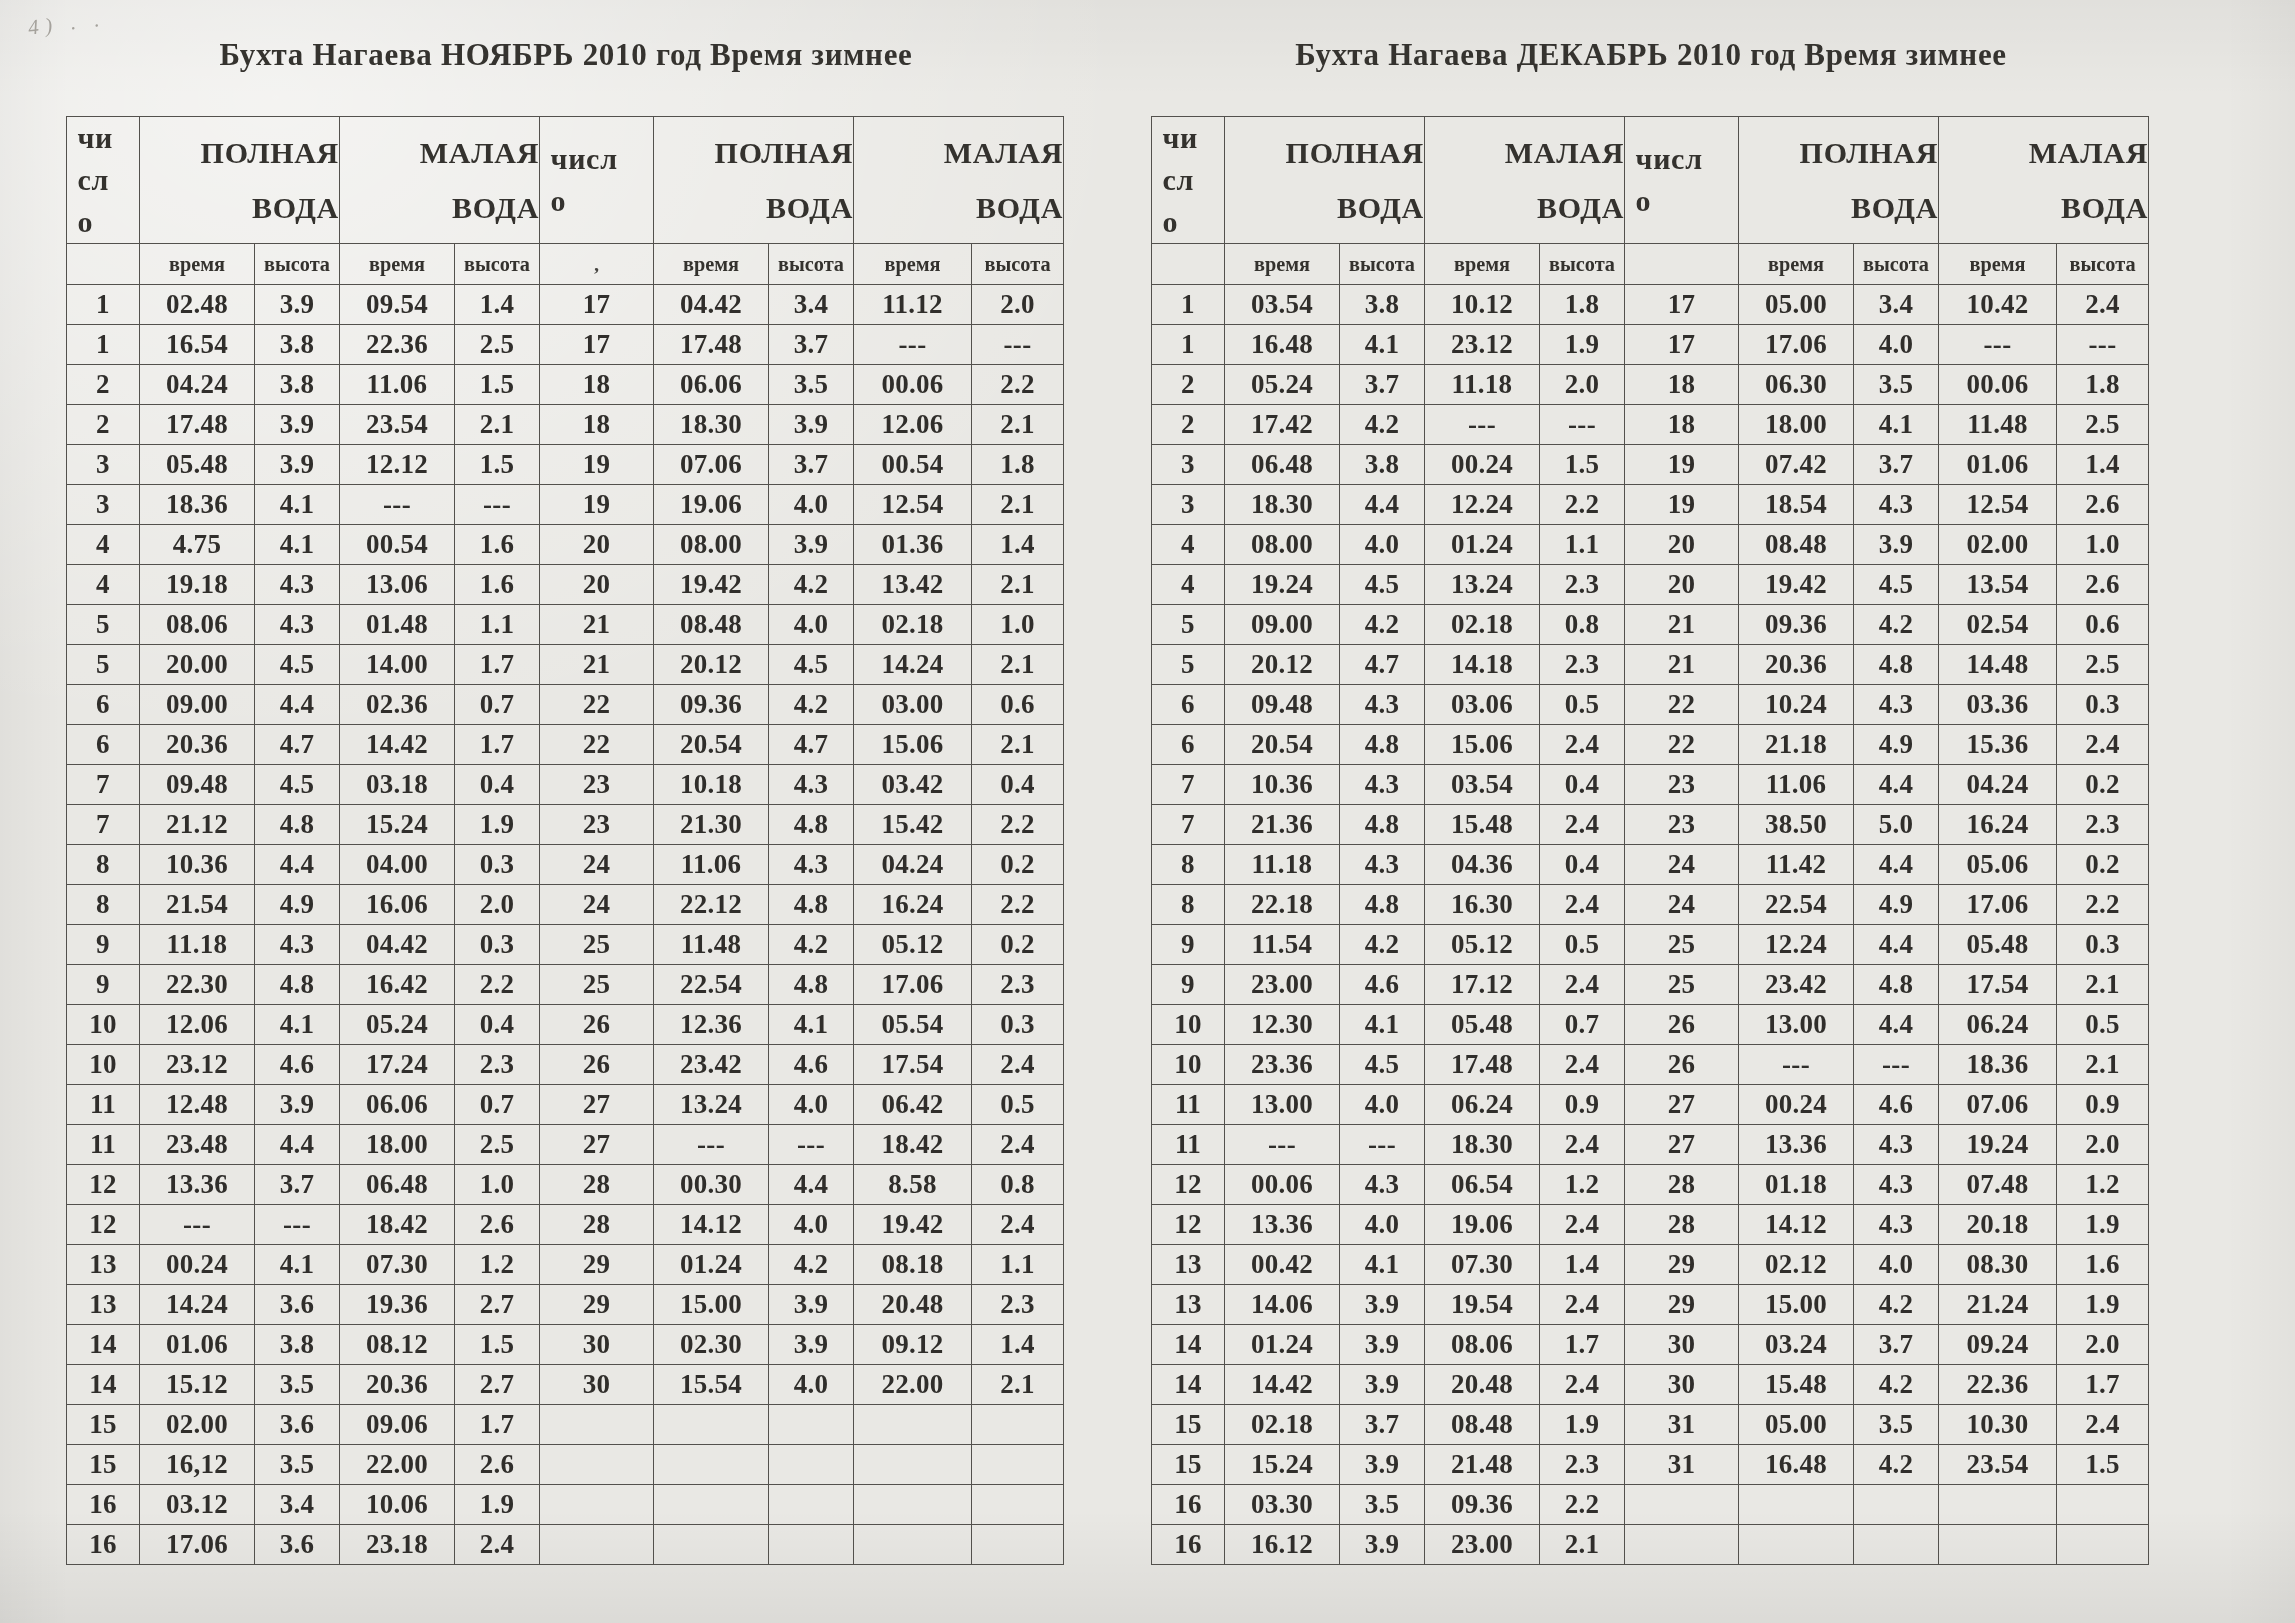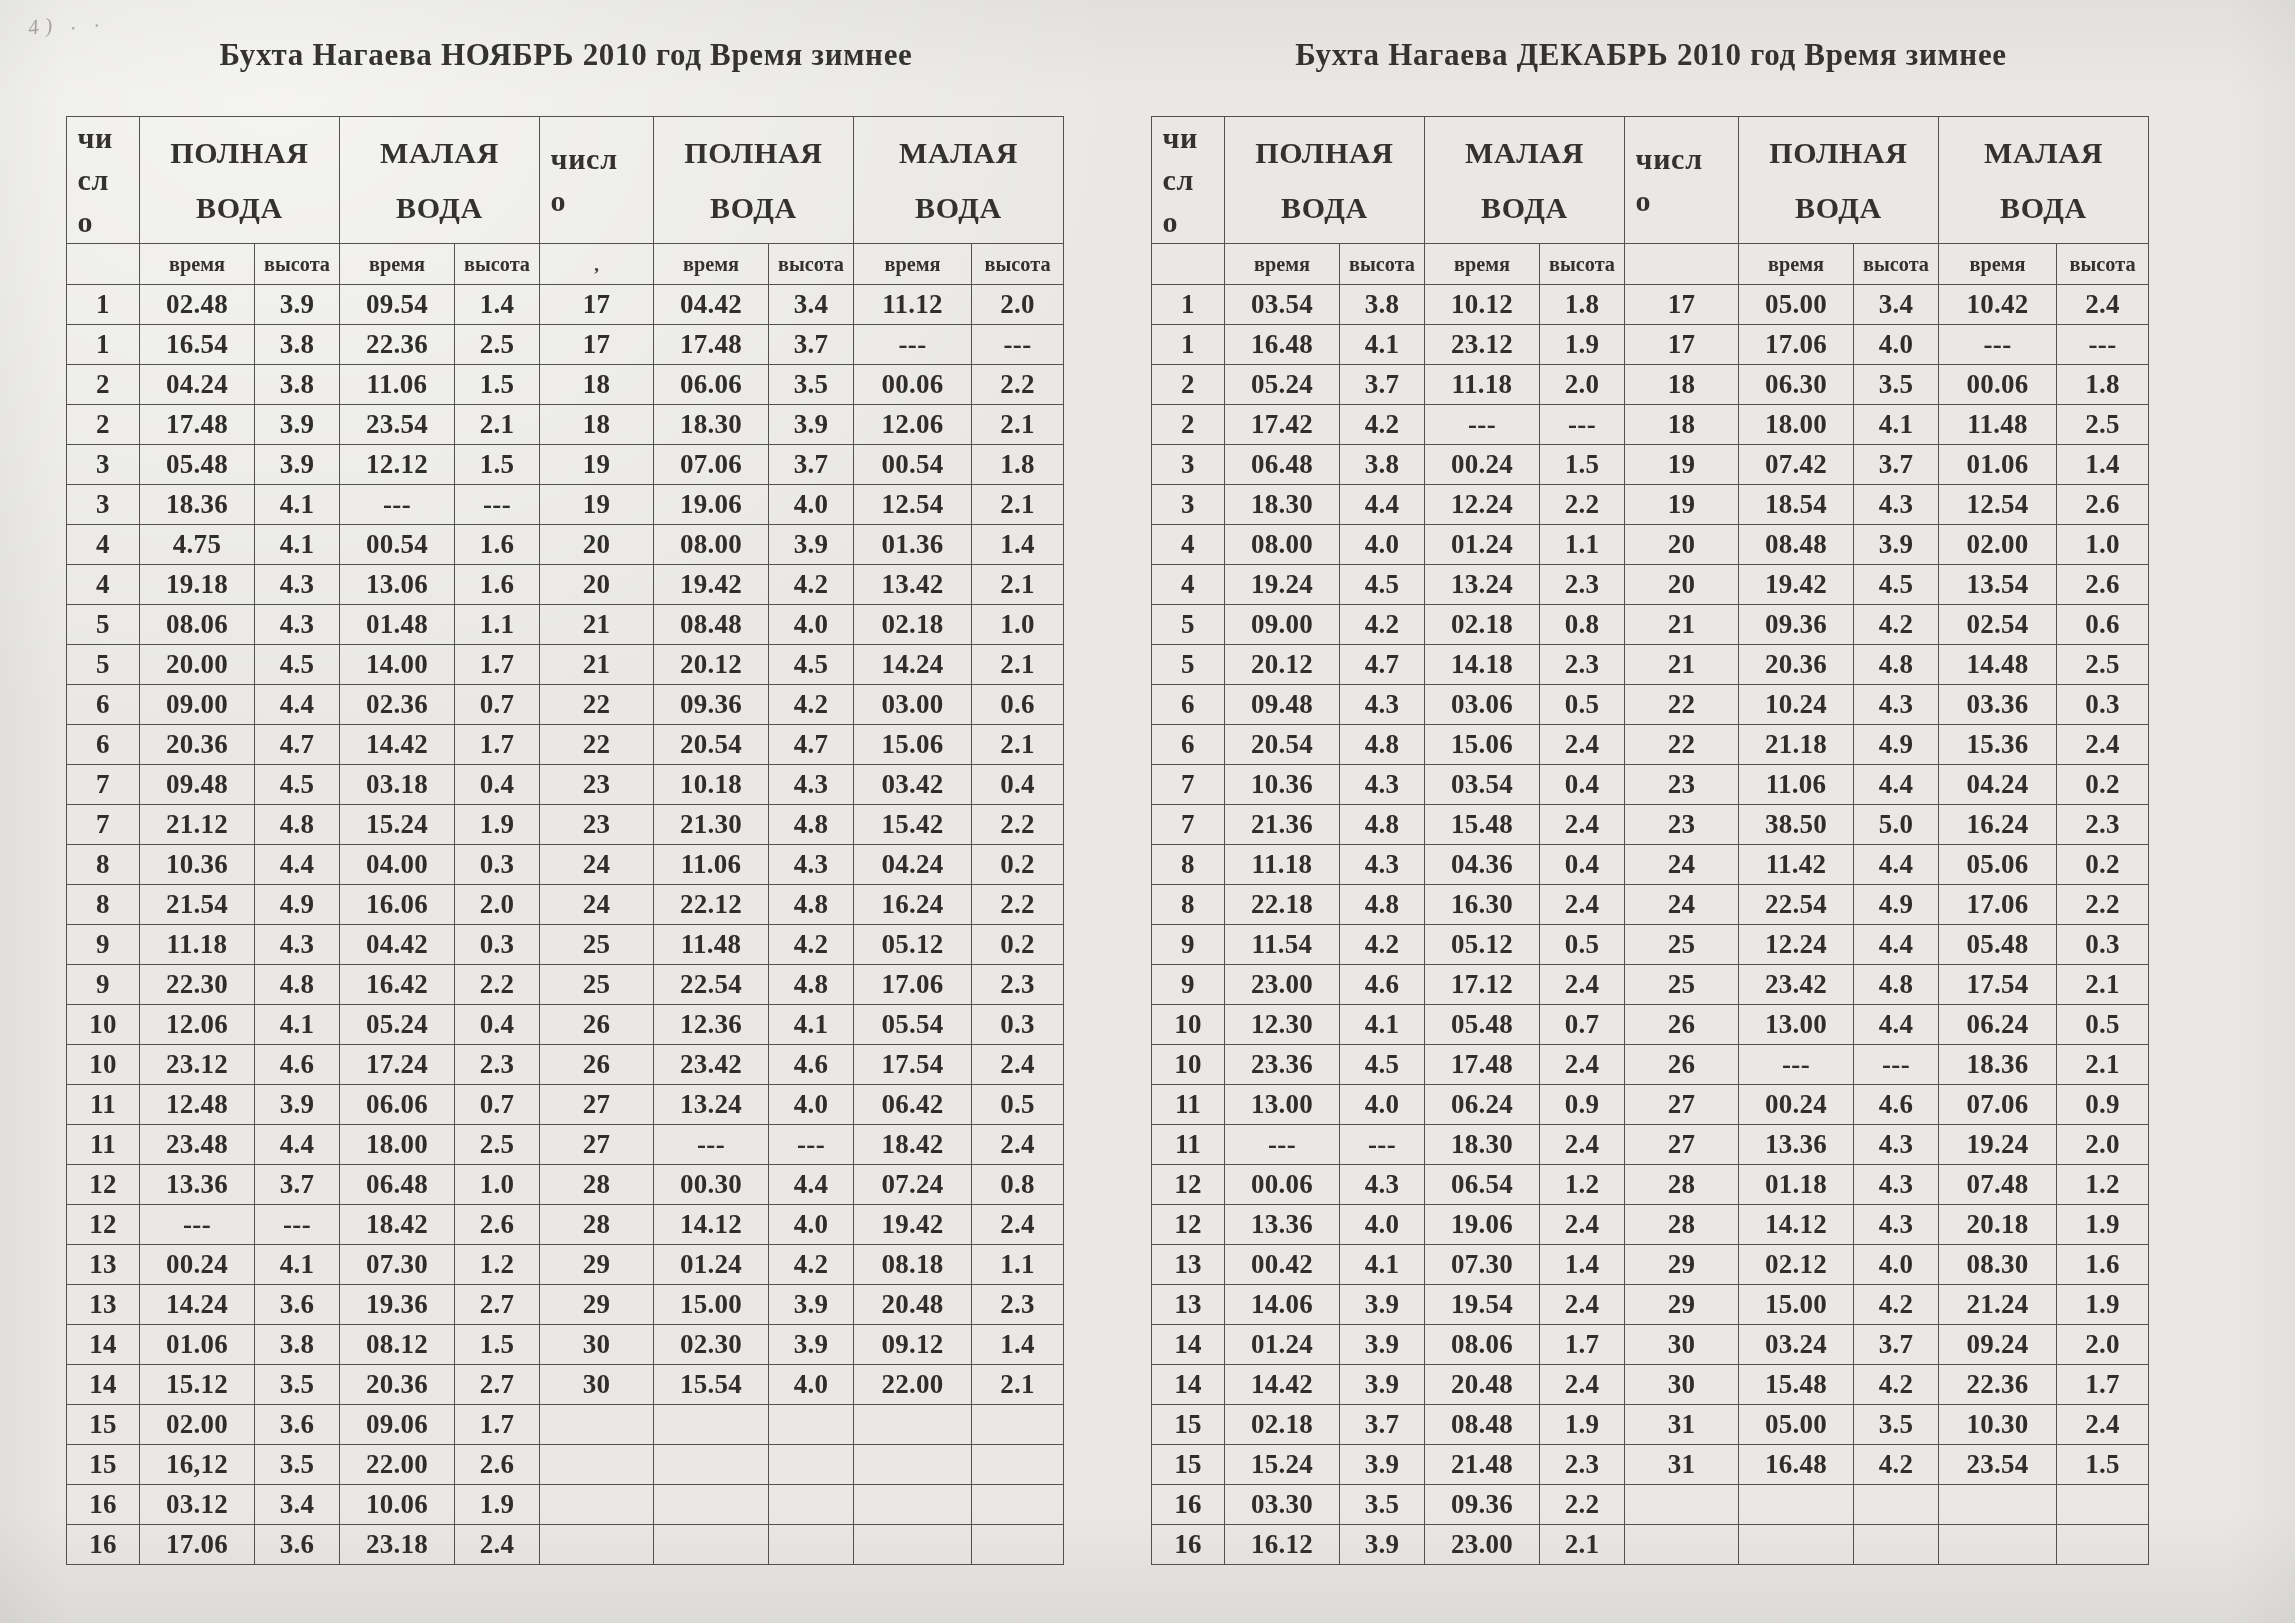--- a/index.html
+++ b/index.html
@@ -51,21 +51,21 @@
     border: 1.3px solid #53514d;
     padding: 0;
     overflow: hidden;
   }
   .tide-table thead tr.hrow { height: 115px; }
   .tide-table thead tr.srow { height: 41px; margin-left: 11px; }
   .tide-table tbody tr      { height: 40px; }
 
   th.big {
     font-size: 30px; font-weight: 700;
-    text-align: center; vertical-align: middle;
+    text-align: right; vertical-align: middle;
     white-space: pre-line;
     line-height: 1.85;
     letter-spacing: 0.7px;
     color: #34322e;
   }
   th.day-hdr {
     text-align: left;
     padding-left: 10.5px;
     line-height: 1.4;
     white-space: pre-line;
@@ -402,21 +402,21 @@
       </tr>
       <tr>
         <td>12</td>
         <td>13.36</td>
         <td>3.7</td>
         <td>06.48</td>
         <td>1.0</td>
         <td>28</td>
         <td>00.30</td>
         <td>4.4</td>
-        <td>07.24</td>
+        <td>8.58</td>
         <td>0.8</td>
       </tr>
       <tr>
         <td>12</td>
         <td>---</td>
         <td>---</td>
         <td>18.42</td>
         <td>2.6</td>
         <td>28</td>
         <td>14.12</td>

